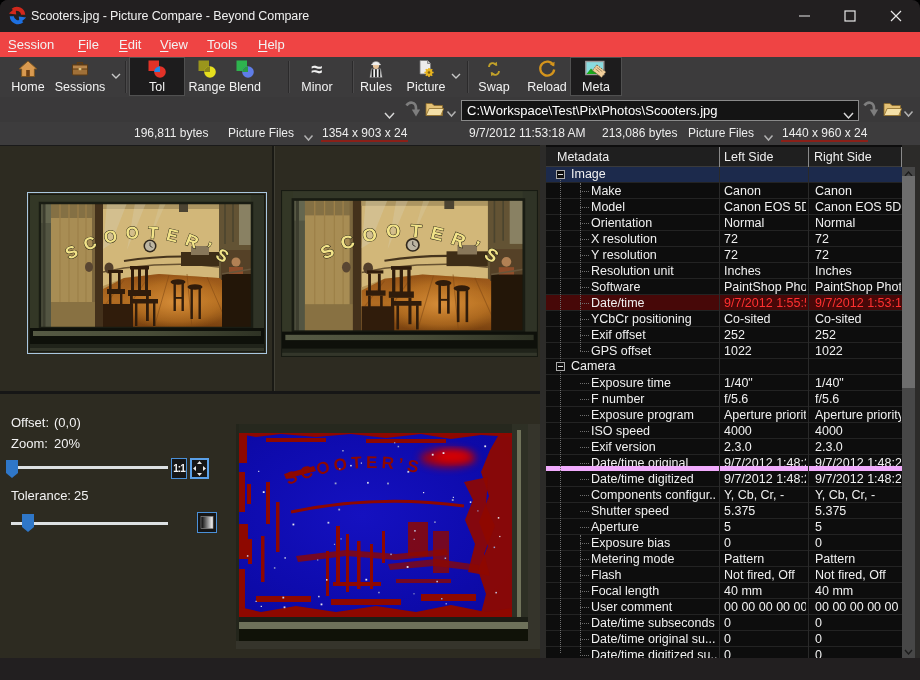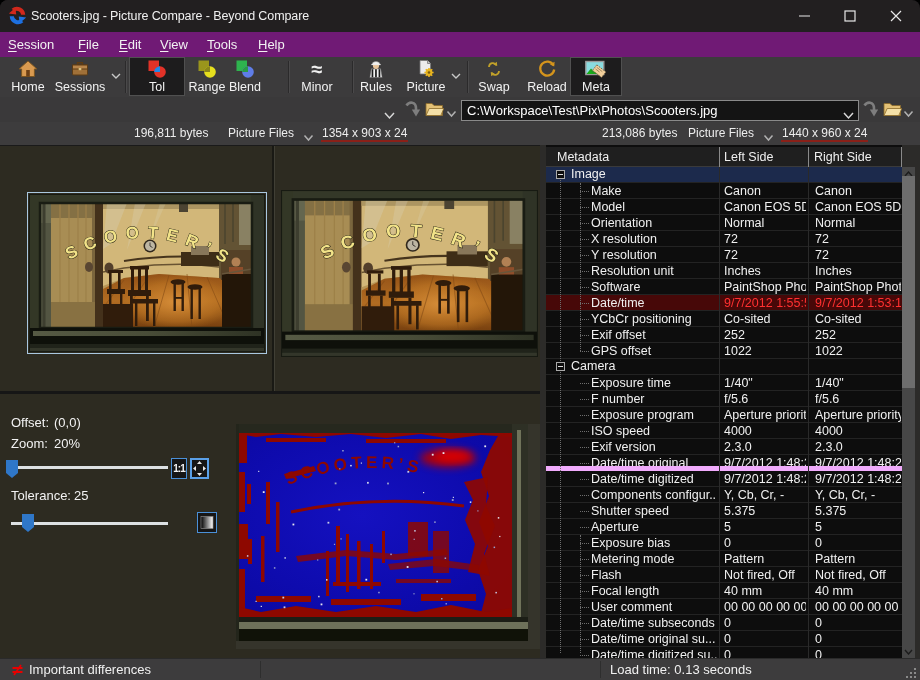--- a/index.html
+++ b/index.html
@@ -31,21 +31,21 @@
         <path d="M0 6h11" stroke="#e8e8e8" stroke-width="1.2"></path>
       </svg>
 <svg class="abs" style="left:844px;top:10px" width="12" height="12" viewBox="0 0 12 12">
         <rect x="1" y="1" width="10" height="10" fill="none" stroke="#e8e8e8" stroke-width="1.2"></rect>
       </svg>
 <svg class="abs" style="left:890px;top:10px" width="12" height="12" viewBox="0 0 12 12">
         <path d="M1 1 L11 11 M11 1 L1 11" stroke="#e8e8e8" stroke-width="1.2"></path>
       </svg>
 </div>
 
-<div class="abs" style="left:0;top:32px;width:920px;height:25px;background:#701a75;color:#f2f2f2;font-size:13px">
+<div class="abs" style="left:0;top:32px;width:920px;height:25px;background:#ef4444;color:#f2f2f2;font-size:13px">
 <div class="mi" style="left:8px"><u>S</u>ession</div>
 <div class="mi" style="left:78px"><u>F</u>ile</div>
 <div class="mi" style="left:119px"><u>E</u>dit</div>
 <div class="mi" style="left:160px"><u>V</u>iew</div>
 <div class="mi" style="left:207px"><u>T</u>ools</div>
 <div class="mi" style="left:258px"><u>H</u>elp</div>
 </div>
 
 <div class="abs" style="left:0;top:57px;width:920px;height:40px;background:#3c3b3c;border-bottom:1px solid #232223">
 <div class="abs" style="left:129px;top:0;width:56px;height:39px;background:#1d1c1d;border:1px solid #505050;box-sizing:border-box"></div>
@@ -192,20 +192,21 @@
         </svg></div>
 <div class="abs" style="left:903px;top:7px"><svg width="11" height="8" viewBox="0 0 11 8">
           <path d="M1.5 1.5 L5.5 6 L9.5 1.5" fill="none" stroke="#b0b0b0" stroke-width="1.5"></path>
         </svg></div>
 </div>
 
 <div class="abs" style="left:0;top:122px;width:920px;height:23px;background:#3d3c3d;color:#ededed;font-size:12px">
 <div class="info" style="left:134px">196,811 bytes</div>
 <div class="info" style="left:228px">Picture Files</div>
 <div class="info" style="left:322px">1354 x 903 x 24</div>
+<div class="info" style="left:469px">9/7/2012 11:53:18 AM</div>
 <div class="info" style="left:602px">213,086 bytes</div>
 <div class="info" style="left:688px">Picture Files</div>
 <div class="info" style="left:782px">1440 x 960 x 24</div>
 <div class="abs" style="left:303px;top:9px"><svg width="11" height="8" viewBox="0 0 11 8">
           <path d="M1.5 1.5 L5.5 6 L9.5 1.5" fill="none" stroke="#b0b0b0" stroke-width="1.5"></path>
         </svg></div>
 <div class="abs" style="left:763px;top:9px"><svg width="11" height="8" viewBox="0 0 11 8">
           <path d="M1.5 1.5 L5.5 6 L9.5 1.5" fill="none" stroke="#b0b0b0" stroke-width="1.5"></path>
         </svg></div>
 <div class="abs" style="left:321px;top:18px;width:87px;height:2px;background:#8a2018"></div>
@@ -469,40 +470,20 @@
 <svg class="abs" style="left:2px;top:4px" width="9" height="6" viewBox="0 0 9 6">
           <path d="M1 5 L4.5 1 L8 5" fill="none" stroke="#1c1c1c" stroke-width="1.4"></path>
         </svg>
 <div class="abs" style="left:0;top:9px;width:13px;height:212px;background:#6d6d6d"></div>
 <svg class="abs" style="left:2px;top:482px" width="9" height="6" viewBox="0 0 9 6">
           <path d="M1 1 L4.5 5 L8 1" fill="none" stroke="#1c1c1c" stroke-width="1.4"></path>
         </svg>
 </div>
 </div>
 
-<div class="abs" style="left:0;top:658px;width:920px;height:22px;background:#3d3c3d;border-top:1px solid #2a2a2a;box-sizing:border-box;color:#f0f0f0;font-size:13px">
-<svg class="abs" style="left:12px;top:5px" width="11" height="12" viewBox="0 0 11 12">
-        <g stroke="#e80000" stroke-width="1.8">
-          <path d="M0.5 4 H10.5 M0.5 8 H10.5"></path>
-          <path d="M2 11 L9 1"></path>
-        </g>
-      </svg>
-<div class="abs" style="left:29px;top:2px;line-height:18px">Important differences</div>
-<div class="abs" style="left:260px;top:2px;width:1px;height:17px;background:#2e2e2e"></div>
-<div class="abs" style="left:600px;top:2px;width:1px;height:17px;background:#2e2e2e"></div>
-<div class="abs" style="left:610px;top:2px;line-height:18px">Load time: 0.13 seconds</div>
-<svg class="abs" style="left:902px;top:0" width="16" height="21" viewBox="0 0 16 21">
-        <rect x="12" y="17" width="2" height="2" fill="#8a8a8a"></rect>
-        <rect x="12" y="13" width="2" height="2" fill="#8a8a8a"></rect>
-        <rect x="8" y="17" width="2" height="2" fill="#8a8a8a"></rect>
-        <rect x="12" y="9" width="2" height="2" fill="#8a8a8a"></rect>
-        <rect x="8" y="13" width="2" height="2" fill="#8a8a8a"></rect>
-        <rect x="4" y="17" width="2" height="2" fill="#8a8a8a"></rect>
-      </svg>
-</div>
 <svg width="0" height="0" style="position:absolute">
       <defs>
 <linearGradient id="floorg" x1="0" y1="0" x2="0" y2="1">
           <stop offset="0" stop-color="#9c5618"></stop>
           <stop offset="0.5" stop-color="#bc7224"></stop>
           <stop offset="1" stop-color="#7a400e"></stop>
         </linearGradient>
         <radialGradient id="glowg">
           <stop offset="0" stop-color="#e89a40" stop-opacity="0.95"></stop>
           <stop offset="0.7" stop-color="#d08228" stop-opacity="0.5"></stop>

